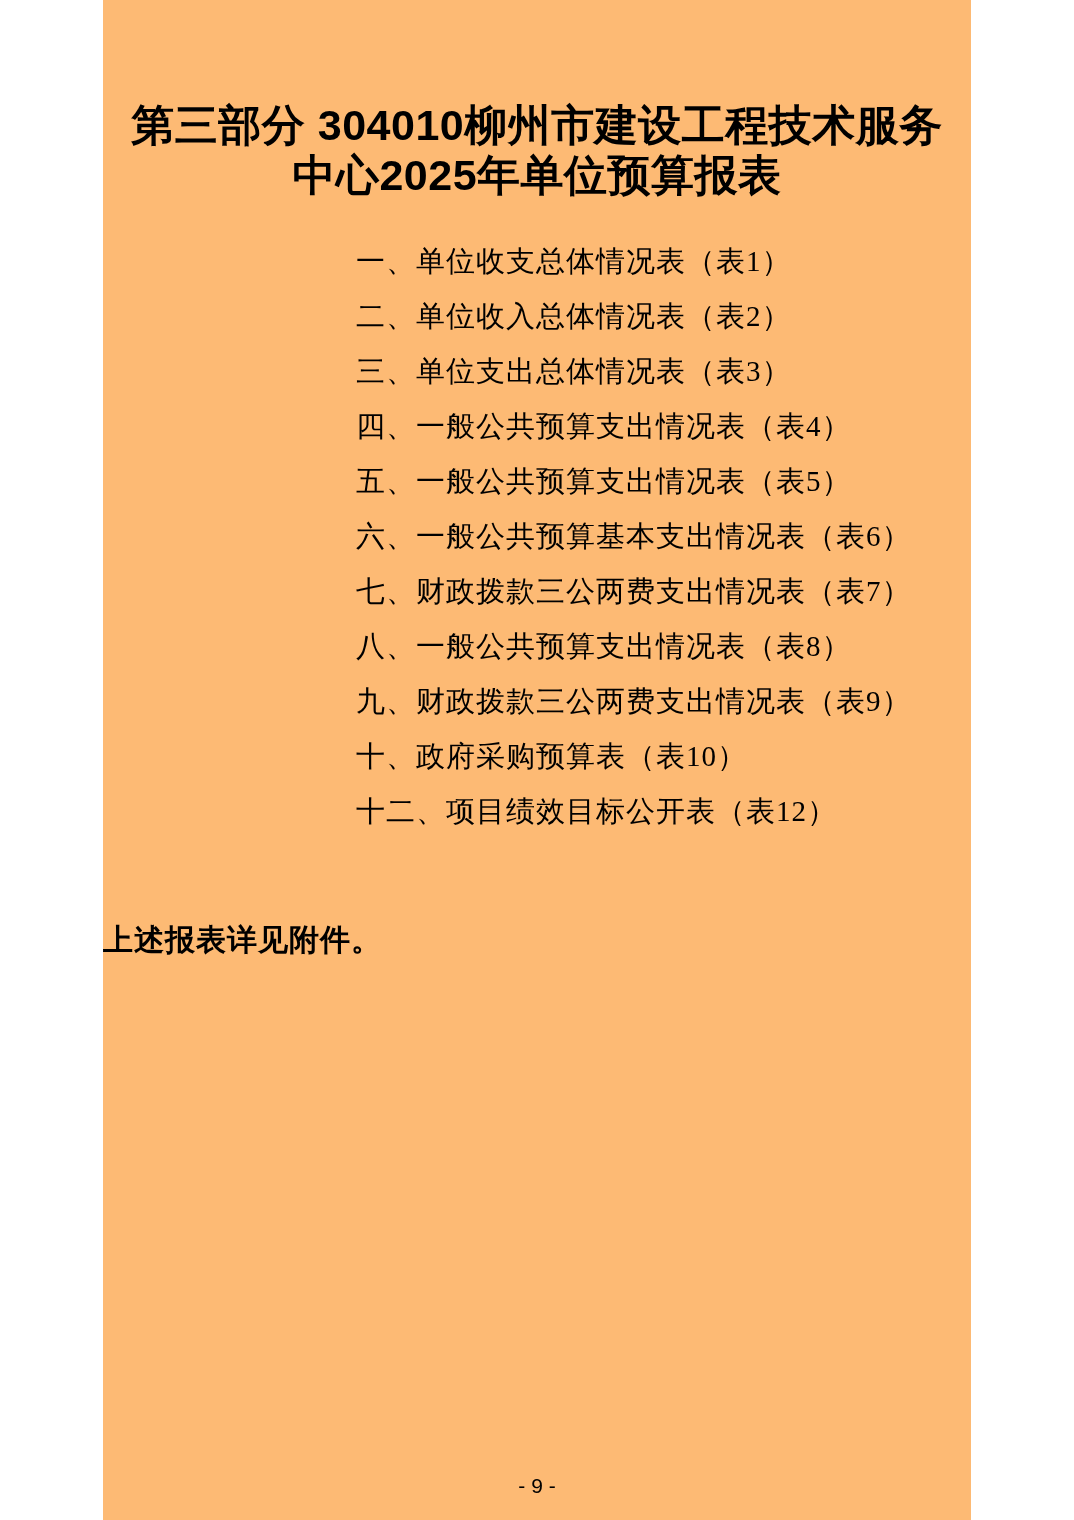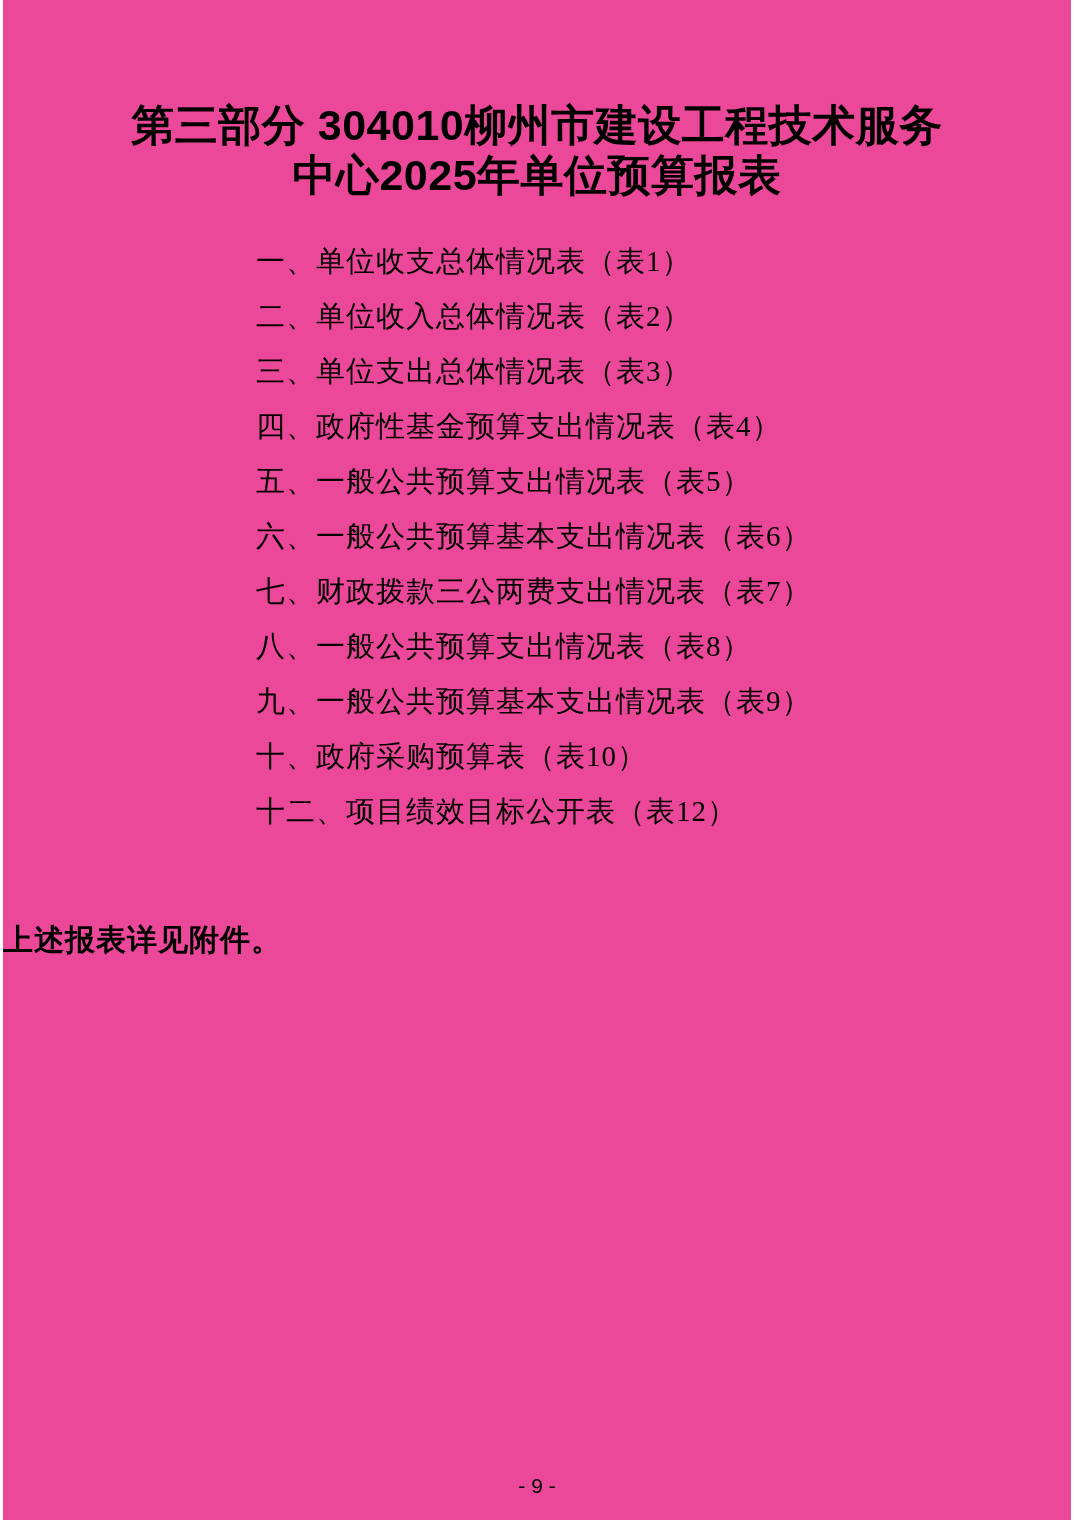--- a/index.html
+++ b/index.html
@@ -2,24 +2,24 @@
 <html><head>
 <meta charset="utf-8">
 <style>
   html, body {
     margin: 0;
     padding: 0;
     background: #ffffff;
   }
   .page {
     position: relative;
-    width: 1068px;
+    width: 868px;
     height: 1520px;
     margin: 0 auto;
-    background: #ec4899;
+    background: #fdba74;
     color: #000000;
     overflow: hidden;
     font-family: "Liberation Serif", serif;
   }
   .doc-title {
     position: absolute;
     top: 100px;
     left: 0;
     width: 100%;
     text-align: center;
@@ -71,26 +71,26 @@
 
   <div class="doc-title">
     <span>第三部分 304010柳州市建设工程技术服务</span><br>
     <span>中心2025年单位预算报表</span>
   </div>
 
   <div class="toc">
     <div class="toc-item">一、单位收支总体情况表（表1）</div>
     <div class="toc-item">二、单位收入总体情况表（表2）</div>
     <div class="toc-item">三、单位支出总体情况表（表3）</div>
-    <div class="toc-item">四、政府性基金预算支出情况表（表4）</div>
+    <div class="toc-item">四、一般公共预算支出情况表（表4）</div>
     <div class="toc-item">五、一般公共预算支出情况表（表5）</div>
     <div class="toc-item">六、一般公共预算基本支出情况表（表6）</div>
     <div class="toc-item">七、财政拨款三公两费支出情况表（表7）</div>
     <div class="toc-item">八、一般公共预算支出情况表（表8）</div>
-    <div class="toc-item">九、一般公共预算基本支出情况表（表9）</div>
+    <div class="toc-item">九、财政拨款三公两费支出情况表（表9）</div>
     <div class="toc-item">十、政府采购预算表（表10）</div>
     <div class="toc-item">十二、项目绩效目标公开表（表12）</div>
   </div>
 
   <div class="note-line">上述报表详见附件。</div>
 
   <div class="page-footer">- 9 -</div>
 
 </div>
 

